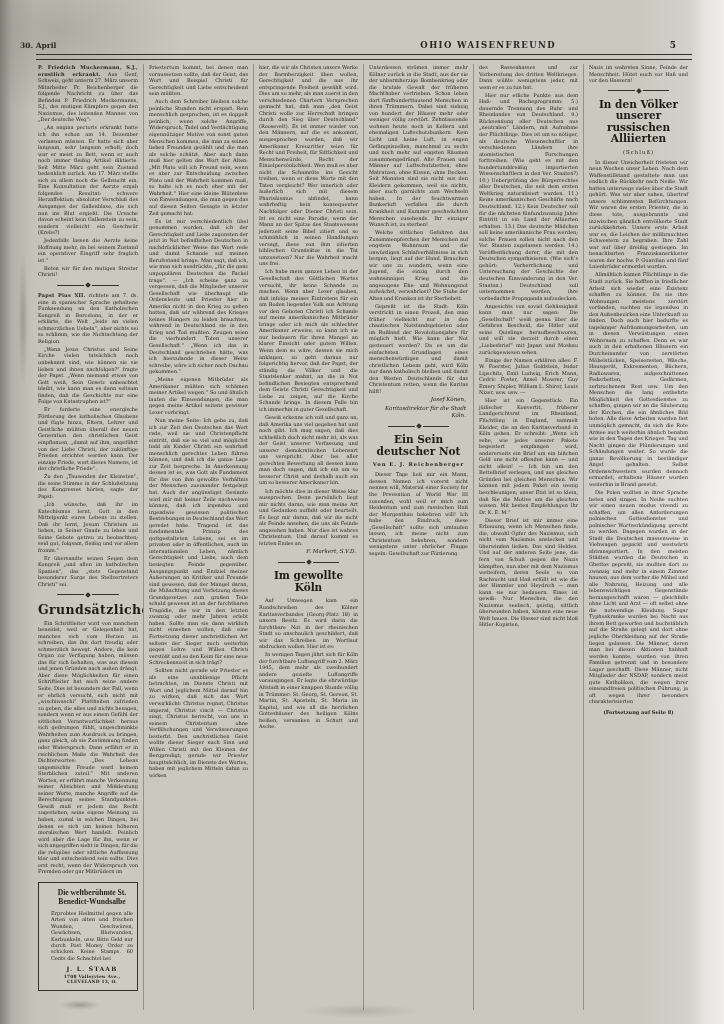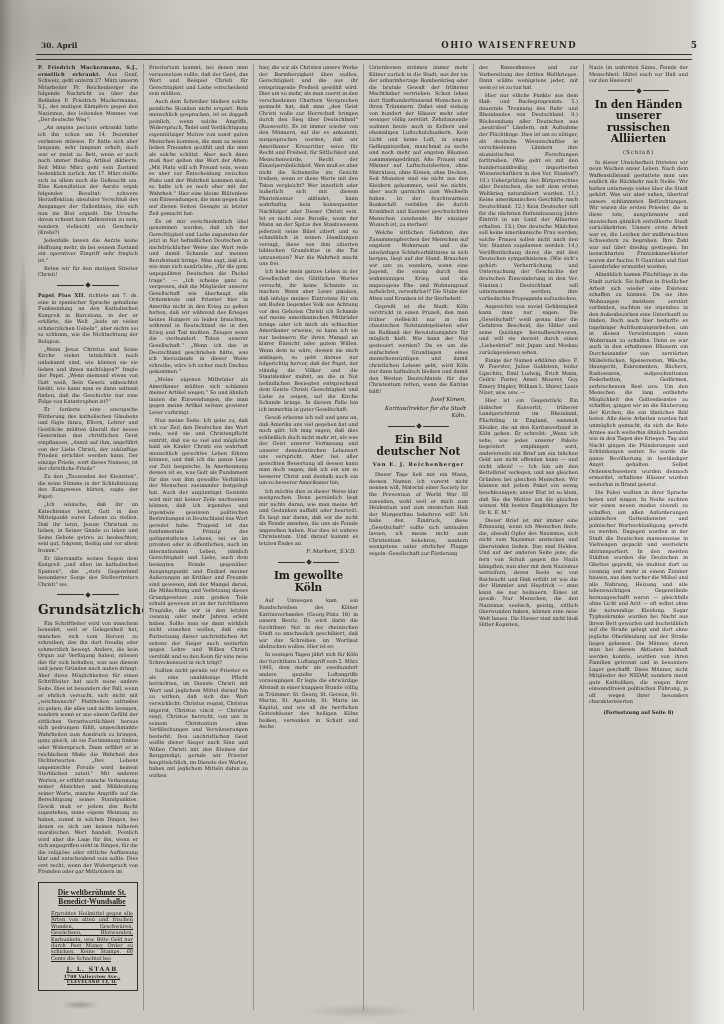--- a/index.html
+++ b/index.html
@@ -13,21 +13,21 @@
     background:
       radial-gradient(ellipse 180px 120px at 60px 30px, rgba(90,86,78,0.25), rgba(0,0,0,0) 70%),
       radial-gradient(ellipse 200px 300px at 700px 500px, rgba(255,255,255,0.35), rgba(0,0,0,0) 75%),
       linear-gradient(90deg,#84827b 0px,#b3b0a8 12px,#c6c3bb 34px,#cbc8c0 80px,#cbc8c0 640px,#d3d1ca 690px,#e6e5e1 706px,#efeeea 724px);
   }
   .stain{position:absolute;border-radius:50%;pointer-events:none;}
   .stain1{left:18px;top:250px;width:10px;height:140px;background:radial-gradient(rgba(70,66,60,0.25),rgba(0,0,0,0) 70%);}
   .stain2{left:300px;top:1004px;width:120px;height:14px;background:radial-gradient(rgba(80,76,68,0.18),rgba(0,0,0,0) 70%);}
   .stain3{left:60px;top:1000px;width:40px;height:10px;background:radial-gradient(rgba(60,56,50,0.3),rgba(0,0,0,0) 70%);}
   .hdr{
-    position:absolute;left:41px;top:40px;width:656px;
+    position:absolute;left:20px;top:40px;width:656px;
     display:flex;align-items:baseline;color:#2a2620;
   }
   .hdr .date{font-size:7.5px;font-weight:bold;width:120px;}
   .hdr .masthead{flex:1;text-align:right;font-size:8.5px;font-weight:bold;letter-spacing:1.4px;}
   .hdr .pagenum{width:120px;text-align:right;font-size:9px;font-weight:bold;}
   .hdr-rule{
     position:absolute;left:36px;top:54px;width:656px;height:4px;
     border-top:1.8px solid #353028;border-bottom:0.8px solid #353028;
   }
   .columns{
@@ -59,21 +59,20 @@
     text-align:right;font-style:italic;font-size:5.6px;line-height:7px;
     margin:2px 2px 2px 0;
   }
   .cont-note{text-align:center;font-weight:bold;font-size:5px;margin-top:4px;}
   .ornament{display:flex;align-items:center;justify-content:center;margin:5px auto 5px auto;width:62%;}
   .orn-line{flex:1;height:1px;background:#35302a;}
   .orn-diamond{width:4px;height:4px;background:#35302a;transform:rotate(45deg);margin:0 2px;flex:0 0 auto;}
   .ad-box{
     border:1.3px solid #35302a;margin:7px 0 0 0;padding:5px 4px 6px 12px;
     background:rgba(255,255,255,0.06);
-    text-decoration:underline;
   }
   .ad-title{font-weight:bold;font-size:7.6px;line-height:9px;text-align:center;margin-bottom:4px;font-family:"Liberation Serif",serif;}
   .ad-body{font-size:5px;line-height:6.4px;text-align:justify;}
   .ad-name{font-weight:bold;font-size:6px;text-align:center;letter-spacing:1.2px;margin-top:4px;}
   .ad-addr{font-weight:bold;font-size:4.4px;text-align:center;margin-top:2px;letter-spacing:0.2px;}
 </style>
 </head>
 <body>
 
 <div class="page">
@@ -146,40 +145,40 @@
         <p class="para noind">Unterdessen strömen immer mehr Kölner zurück in die Stadt, aus der sie der unbarmherzige Bombenkrieg oder die brutale Gewalt der früheren Machthaber vertrieben. Schon leben dort fünfhunderttausend Menschen in ihren Trümmern. Dabei sind siebzig von hundert der Häuser mehr oder weniger völlig zerstört. Zehntausende wohnen heute noch in Kellern und ehemaligen Luftschutzbunkern. Kein Licht und keine Luft, in engen Gefängniszellen, manchmal zu sechs und noch mehr auf engsten Räumen zusammengedrängt. Alte Frauen und Männer auf Luftschutzbetten, ohne Matratzen, ohne Kissen, ohne Decken. Seit Monaten sind sie nicht aus den Kleidern gekommen, weil sie nichts, aber auch garnichts zum Wechseln haben. In der feuchtwarmen Bunkerluft verfallen die durch Krankheit und Kummer geschwächten Menschen zusehends. Ihr einziger Wunsch ist, zu sterben!</p>
         <p class="para">Welche sittlichen Gefahren das Zusammenpferchen der Menschen auf engstem Wohnraum und die unwürdigen Schlafverhältnisse in sich bergen, liegt auf der Hand. Brauchen wir uns zu wundern, wenn eine Jugend, die einzig durch den wahnsinnigen Krieg und die angezogene Ehe- und Wohnungsnot aufwächst, verwahrlost? Die Stube der Alten und Kranken ist ihr Sterbebett.</p>
         <p class="para">Gepreßt ist die Stadt: Köln verstrickt in einen Prozeß, den man früher vielleicht nur in den chaotischen Notstandsgebieten oder im Rußland der Revolutionsjahre für möglich hielt. Wie kann der Not gesteuert werden? Da es um die einfachsten Grundlagen eines menschenwürdigen und damit christlichen Lebens geht, wird Köln nur dann katholisch bleiben und damit den Westen Deutschlands für das Christentum retten, wenn die Karitas hilft!</p>
         <div class="signature">Josef Könen,</div>
         <div class="signature">Karitasdirektor für die Stadt Köln.</div>
         <div class="ornament">
           <span class="orn-line"></span>
           <span class="orn-diamond"></span>
           <span class="orn-line"></span>
         </div>
-        <div class="headline">Ein Bild deutscher Not</div>
+        <div class="headline">Ein Sein deutscher Not</div>
         <div class="byline">Von E. J. Reichenberger</div>
         <p class="para">Dieser Tage ließ mir ein Mann, dessen Namen ich vorerst nicht nennen will, Material einer Society for the Prevention of World War III zusenden, wohl weil er mich zum Heidentum und zum rassischen Haß der Morgenthau bekehren will! Ich habe den Eindruck, diese „Gesellschaft“ sollte sich umtaufen lassen, ich meine nicht zum Christentum bekehren, sondern wenigstens unter ehrlicher Flagge segeln: Gesellschaft zur Förderung</p>
       </div>
       <div class="col">
         <p class="para noind">des Rassenhasses und zur Vorbereitung des dritten Weltkrieges. Dann wüßte wenigstens jeder, mit wem er es zu tun hat.</p>
         <p class="para">Hier nur etliche Punkte aus dem Haß- und Racheprogramm: 5.) dauernde Trennung des Ruhr- und Rheinlandes von Deutschland. 9.) Rücksendung aller Deutschen aus „neutralen“ Ländern, mit Aufnahme der Flüchtlinge. Dies ist um so nötiger, als deutsche Wissenschaftler in verschiedenen Ländern ihre atomistischen Forschungen forttreiben. (Wie geht es mit den hundertunddreißig importierten Wissenschaftlern in den Ver. Staaten?) 10.) Ueberprüfung des Bürgerrechtes aller Deutschen, die seit dem ersten Weltkrieg naturalisiert wurden. 11.) Keine amerikanischen Geschäfte nach Deutschland. 12.) Kein Deutscher soll für die nächsten fünfundzwanzig Jahre Eintritt in ein Land der Alliierten erhalten. 13.) Das deutsche Mädchen soll keine amerikanische Frau werden; solche Frauen sollen nicht nach den Ver. Staaten zugelassen werden. 14.) Veröffentlichung derer, die mit den Deutschen sympathisieren. (Wie sich’s gehört: Verherrlichung und Untersuchung der Geschichte der deutschen Einwanderung in den Ver. Staaten.) Deutschland soll unternommen werden, ihre vorbedachte Propaganda aufzudecken.</p>
         <p class="para">Angesichts von soviel Gehässigkeit kann man nur sagen: Die „Gesellschaft“ weiß genau über die Gefahren Bescheid, die Hitler und seine Quislinge heraufbeschworen, und will sie derzeit durch einen „Liebesbrief“ mit Japan und Moskau zurückgewiesen sehen.</p>
         <p class="para">Einige der Namen erklären alles: F. W. Foerster, Julius Goldstein, Isidor Lipschitz, Emil Ludwig, Erich Mann, Cedric Foster, Ansel Mowrer, Guy Emery Shipler, William L. Shirer, Louis Nizer, usw. usw. —</p>
         <p class="para">Hier ist ein Gegenstück: Ein jüdischer Konvertit, früherer Landgerichtsrat im Rheinland, Flüchtling in England, sammelt Kleider, die an den Karitasverband in Köln gehen. Er schreibt: „Wenn ich sehe, wie jedes unserer Pakete begeistert empfangen wird, andererseits ein Brief um ein bißchen Geld uns nicht offenden kann — und nicht allein! — Ich bin um den Bettelbrief verlegen, und aus gleichen Gründen bei gleichen Menschen. Wir können mit jedem Paket ein wenig beschleunigen; unser Etat ist so klein, daß Sie die Motive um die gleichen wissen. Mit besten Empfehlungen Ihr Dr. K. E. M.“</p>
         <p class="para">Dieser Brief ist mir immer eine Erbauung, wenn ich Menschen finde, die, obwohl Opfer des Nazismus, sich nicht vom Nazismus anstecken und überwinden ließen. Das sind Helden. Und auf der anderen Seite jene, die fern von Schuß gegen die Nazis kämpften, nun aber mit dem Nazismus wetteifern, deren Seele so von Rachsucht und Haß erfüllt ist wie die der Himmler und Heydrich — man kann sie nur bedauern. Eines ist gewiß: Nur Menschen, die den Nazismus seelisch, geistig, sittlich überwunden haben, können eine neue Welt bauen. Die Hasser sind nicht bloß Hitler-Kopisten,</p>
       </div>
       <div class="col">
         <p class="para noind">Nazis im wahrsten Sinne, Feinde der Menschheit. Hütet euch vor Haß und vor den Hassern!</p>
         <div class="ornament">
           <span class="orn-line"></span>
           <span class="orn-diamond"></span>
           <span class="orn-line"></span>
         </div>
-        <div class="headline">In den Händen unserer russischen Alliierten</div>
+        <div class="headline">In den Völker unserer russischen Alliierten</div>
         <div class="subnote">(Schluß)</div>
         <p class="para">In dieser Unsicherheit fristeten wir neun Wochen unser Leben. Nach dem Waffenstillstand gestattete man uns endlich die Rückkehr nach Neiße. Wir hatten unterwegs vieles über die Stadt gehört. Was wir aber sahen, übertraf unsere schlimmsten Befürchtungen. Wir waren die ersten Priester, die in diese tote, ausgebrannte und inzwischen gänzlich entvölkerte Stadt zurückkehrten. Unsere erste Arbeit war es, die Leichen der mißbrauchten Schwestern zu begraben. Ihre Zahl war auf über dreißig gestiegen. Im benachbarten Franziskanerkloster waren der hochw. P. Guardian und fünf Laienbrüder ermordet worden.</p>
         <p class="para">Allmählich kamen Flüchtlinge in die Stadt zurück. Sie hofften in friedlicher Arbeit sich wieder eine Existenz schaffen zu können. Da sie ihre Wohnungen meistens zerstört vorfanden, suchten sie irgendwo in den Außenbezirken eine Unterkunft zu finden. Doch auch hier bedurfte es tagelanger Aufräumungsarbeiten, um in diesen Verwüstungen einen Wohnraum zu schaffen. Denn es war auch in den erhaltenen Häusern ein Durcheinander von zerstörten Möbelstücken, Speiseresten, Wäsche, Hausgerät, Exkrementen, Büchern, Radiowaren, aufgeschnittenen Federbetten, Gedärmen, zerbrochenem Rest usw. Um den Menschen die lang entbehrte Möglichkeit des Gottesdienstes zu schaffen, gingen wir an die Säuberung der Kirchen, die ein ähnliches Bild boten. Alle diese Arbeiten wurden fast unmöglich gemacht, da sich die Rote Armee auch weiterhin ähnlich benahm wie in den Tagen des Krieges. Tag und Nacht gingen die Plünderungen und Schändungen weiter. So wurde die ganze Bevölkerung in beständiger Angst gehalten. Selbst Ordensschwestern wurden dennoch ermordet, erhaltene Häuser wurden weiterhin in Brand gesetzt.</p>
         <p class="para">Die Polen wollten in ihrer Sprache beten und singen. In Neiße suchten wir einen neuen modus vivendi zu schaffen, um allen Anforderungen polnischen Gottesdienstes und polnischer Wortverkündigung gerecht zu werden. Dagegen wurden in der Stadt die Deutschen massenweise in Viehwagen gepackt und westwärts abtransportiert. In den meisten Städten wurden die Deutschen in Ghettos gepreßt, sie mußten dort zu zwanzig und mehr in einem Zimmer hausen, aus dem vorher die Möbel und alle Nahrung, Heizung und alle lebenswichtigen Gegenstände herausgeschafft waren — gleichfalls ohne Licht und Arzt — oft selbst ohne die notwendige Kleidung. Sogar Typhuskranke wurden bei Nacht aus ihrem Bett geworfen und buchstäblich auf die Straße gelegt und dort ohne jegliche Oberkleidung auf der Straße liegen gelassen. Die Männer, deren man bei diesen Aktionen habhaft werden konnte, wurden von ihren Familien getrennt und in besondere Lager geschafft. Diese Männer, nicht Mitglieder der NSDAP, sondern meist gute Katholiken, die wegen ihrer einwandfreien politischen Führung, ja oft wegen ihrer besonders charakterisierten</p>
         <div class="cont-note">(Fortsetzung auf Seite 8)</div>
       </div>
     </div>
 </div>
 
 </body></html>

